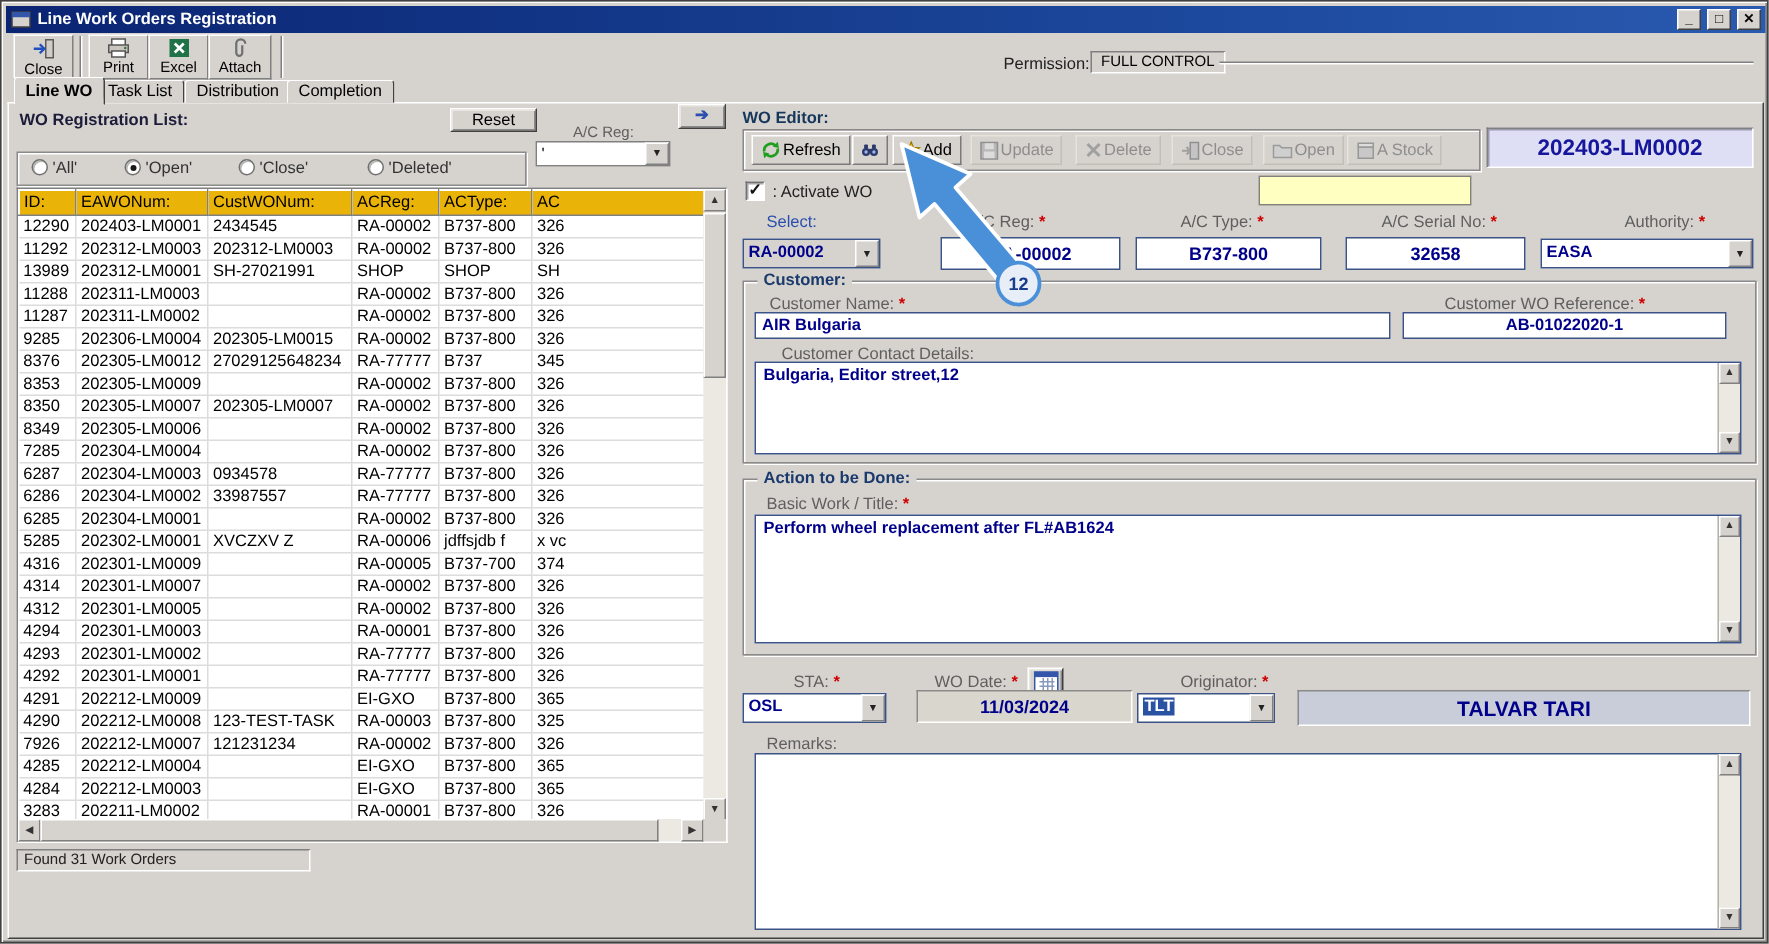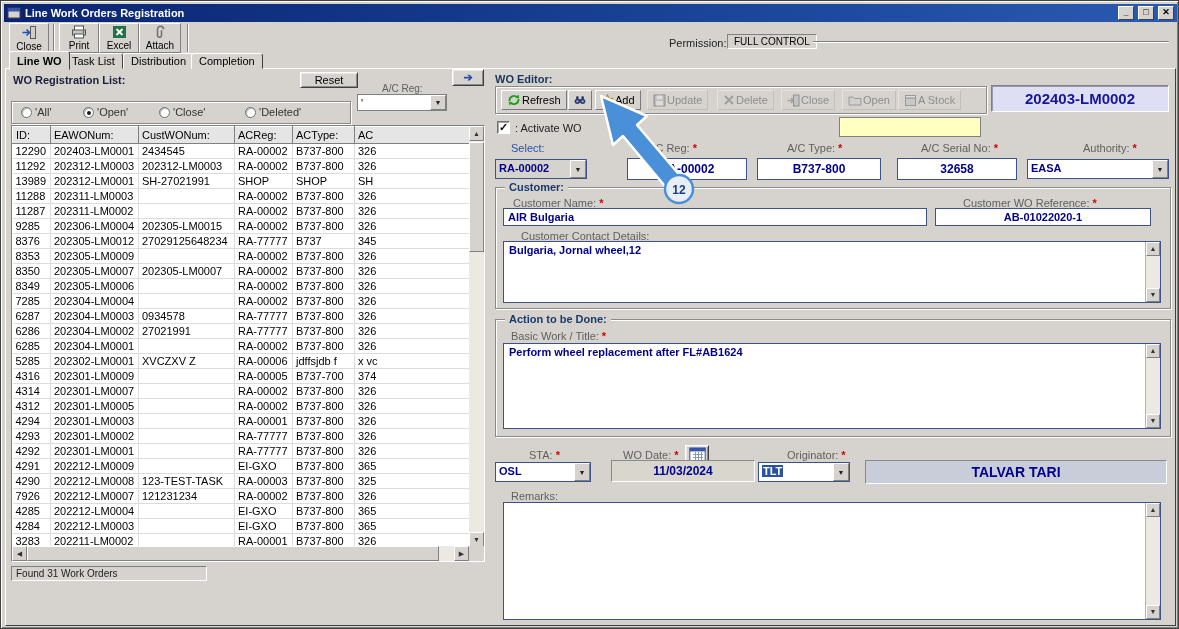--- a/index.html
+++ b/index.html
@@ -71,21 +71,21 @@
   .groupbox { position: absolute; border: 1px solid #8a8a8a;
               box-shadow: inset 1px 1px 0 #ffffff, 1px 1px 0 #ffffff; z-index: 4; }
   .grouplabel { position: absolute; background: #d6d3ce; padding: 0 4px; font-size: 11px;
                 color: #1a3a6e; font-weight: bold; z-index: 6; white-space: nowrap; }
 
   
   .grid { position: absolute; left: 10px; top: 124px; width: 474px; height: 437px;
           background: #fff; border: 1px solid; border-color: #808080 #fff #fff #808080; z-index: 5; }
   .gridbody { position: absolute; left: 0; top: 0; width: 457px; height: 421px; overflow: hidden; }
   .grid table { border-collapse: collapse; table-layout: fixed; width: 457px; font-size: 11px; }
-  .grid th { height: 17px; background: #e5e5e5; border: 1px solid;
+  .grid th { height: 17px; background: #eab308; border: 1px solid;
              border-color: #fff #808080 #808080 #fff; font-weight: normal; text-align: left;
              padding: 0 3px; overflow: hidden; white-space: nowrap; font-size: 11px; }
   .grid td { height: 15px; border-right: 1px solid #dcdcdc; border-bottom: 1px solid #dcdcdc;
              padding: 0 3px; overflow: hidden; white-space: nowrap; }
   .gvscroll { position: absolute; right: 0; top: 0; width: 15px; height: 421px; background: #ece9e2; }
   .gvscroll .thumb { position: absolute; left: 0; top: 16px; width: 15px; height: 110px;
                      background: #d6d3ce; border: 1px solid; border-color: #fff #808080 #808080 #fff; }
   .ghscroll { position: absolute; left: 0; bottom: 0; width: 457px; height: 15px; background: #ece9e2; }
   .ghscroll .thumb { position: absolute; left: 15px; top: 0; width: 412px; height: 15px;
                      background: #d6d3ce; border: 1px solid; border-color: #fff #808080 #808080 #fff; }
@@ -327,21 +327,21 @@
               <td>6287</td>
               <td>202304-LM0003</td>
               <td>0934578</td>
               <td>RA-77777</td>
               <td>B737-800</td>
               <td>326</td>
             </tr>
             <tr>
               <td>6286</td>
               <td>202304-LM0002</td>
-              <td>27021991</td>
+              <td>33987557</td>
               <td>RA-77777</td>
               <td>B737-800</td>
               <td>326</td>
             </tr>
             <tr>
               <td>6285</td>
               <td>202304-LM0001</td>
               <td></td>
               <td>RA-00002</td>
               <td>B737-800</td>
@@ -566,21 +566,21 @@
   </div>
 
   <div class="groupbox" style="left:494px; top:186px; width:676px; height:122px;"></div>
   <span class="grouplabel" style="left:504px; top:180px;">Customer:</span>
   <span class="lbl" style="left:512px; top:196px;"><span>Customer Name:</span><span class="req">*</span></span>
   <span class="lbl" style="left:962px; top:196px;"><span>Customer WO Reference:</span><span class="req">*</span></span>
   <div class="field" style="left:502px; top:207px; width:424px; height:18px;">AIR Bulgaria</div>
   <div class="field center" style="left:934px; top:207px; width:216px; height:18px;">AB-01022020-1</div>
   <span class="lbl" style="left:520px; top:229px;">Customer Contact Details:</span>
   <div class="memo" style="left:502px; top:240px; width:658px; height:62px;">
-    <span>Bulgaria, Jornal wheel,12</span>
+    <span>Bulgaria, Editor street,12</span>
     <div class="vscroll2">
       <div class="sbtn">▲</div>
       <div class="sbtn">▼</div>
     </div>
   </div>
 
   <div class="groupbox" style="left:494px; top:318px; width:676px; height:118px;"></div>
   <span class="grouplabel" style="left:504px; top:312px;">Action to be Done:</span>
   <span class="lbl" style="left:510px; top:329px;"><span>Basic Work / Title:</span><span class="req">*</span></span>
   <div class="memo" style="left:502px; top:342px; width:658px; height:86px;">

